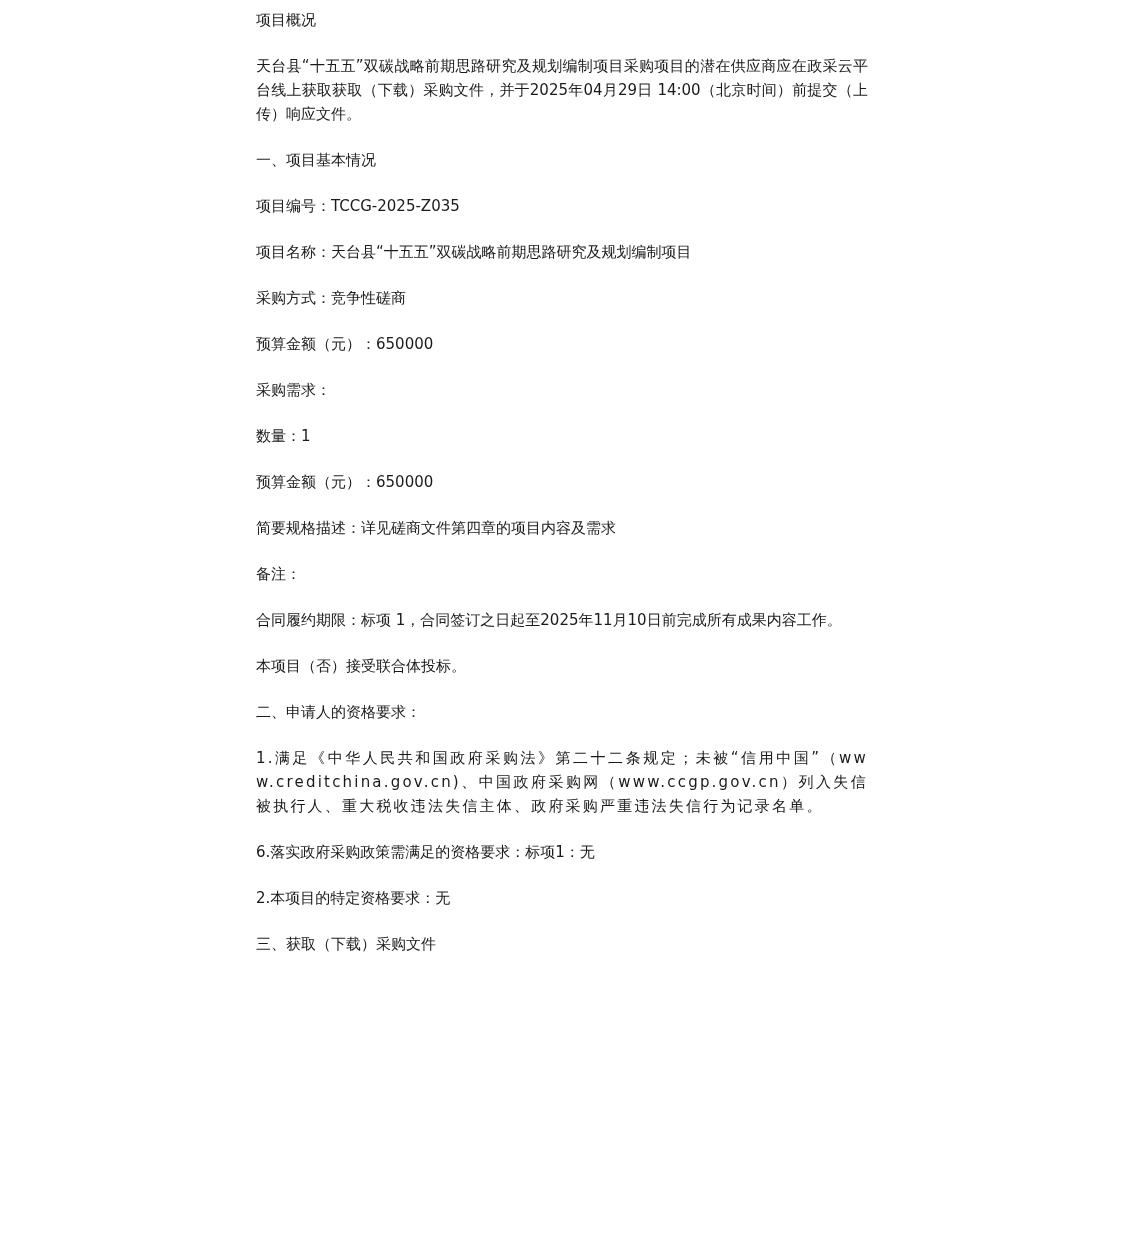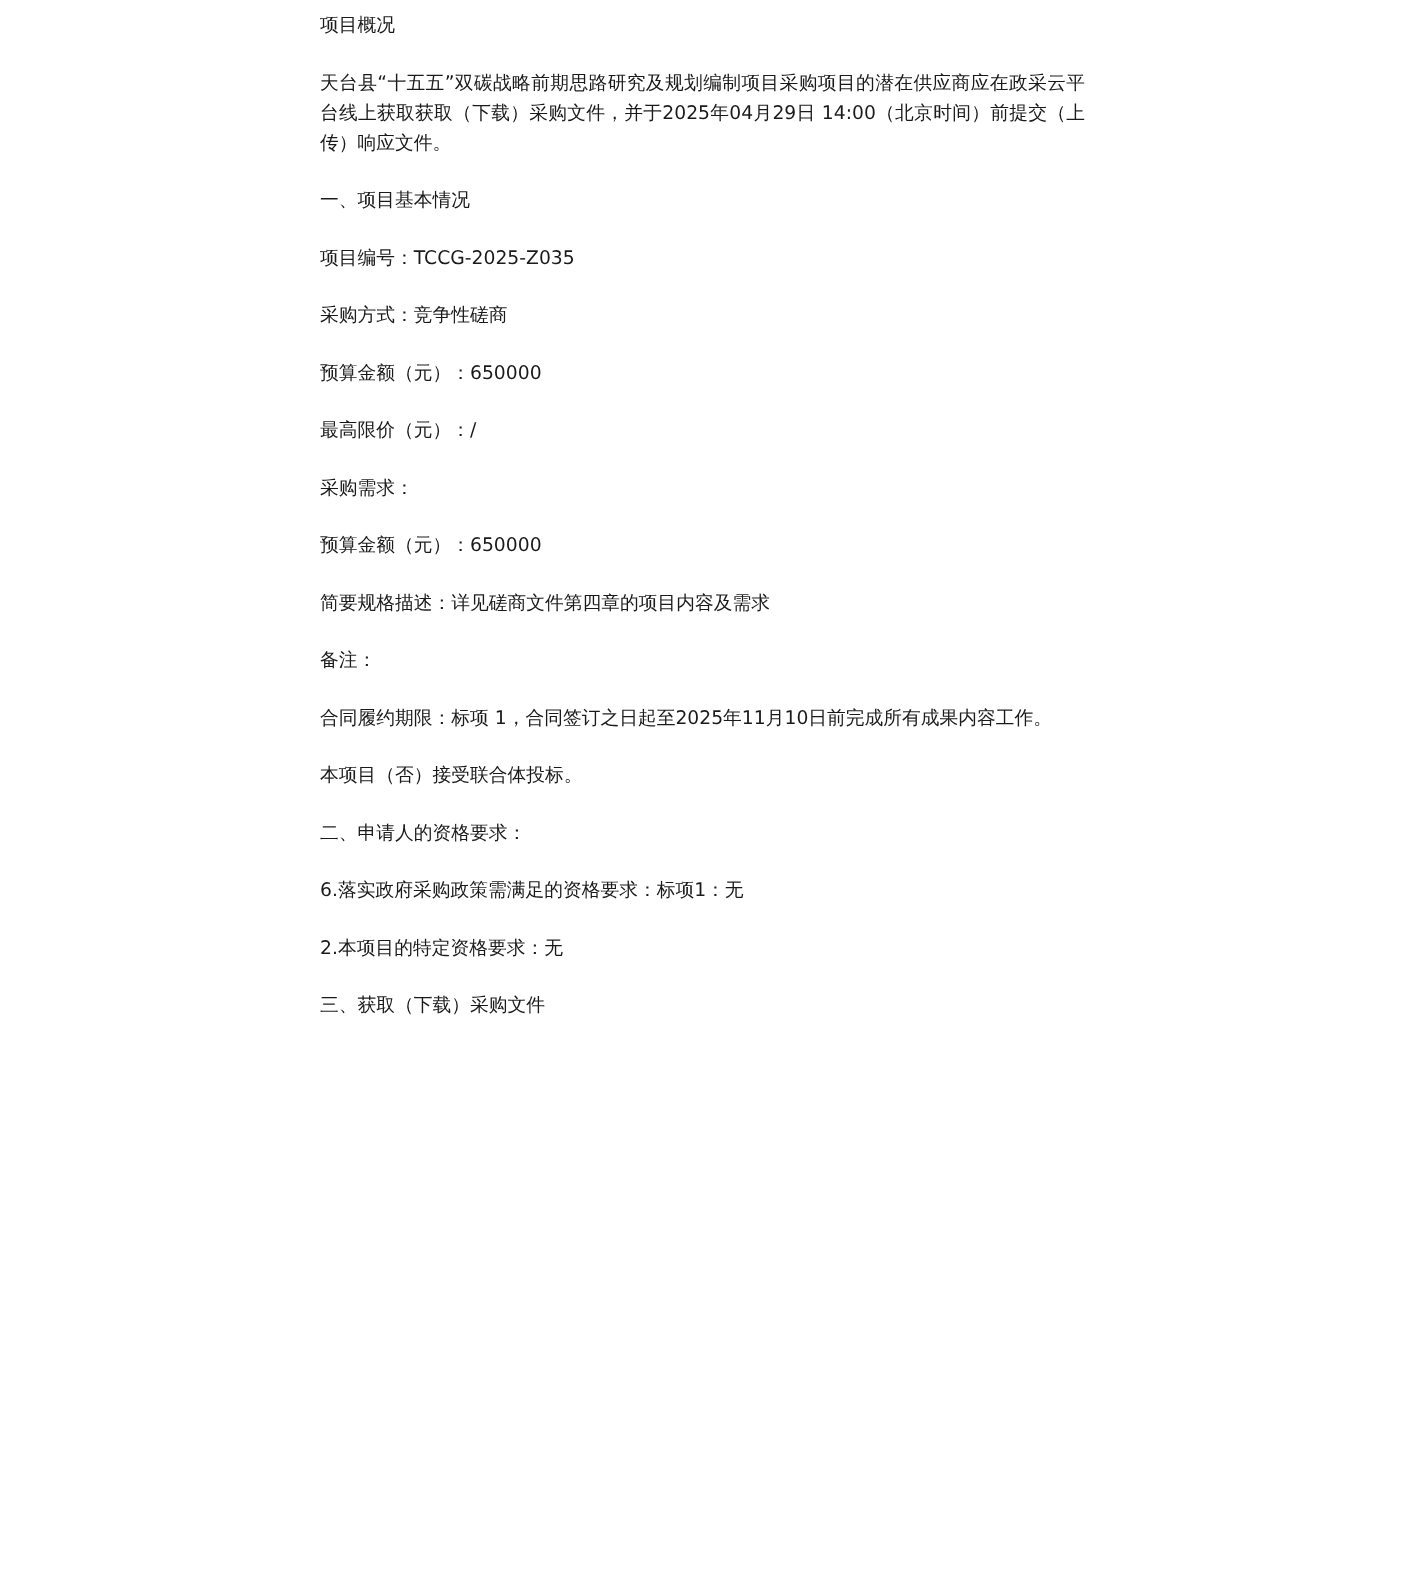--- a/index.html
+++ b/index.html
@@ -34,28 +34,30 @@
 </style>
 </head>
 <body>
 
 <div class="doc">
   <p>项目概况</p>
   <p>天台县“十五五”双碳战略前期思路研究及规划编制项目采购项目的潜在供应商应在政采云平台线上获取获取（下载）采购文件，并于2025年04月29日 14:00（北京时间）前提交（上传）响应文件。</p>
 
   <p>一、项目基本情况</p>
   <p>项目编号：TCCG-2025-Z035</p>
+  <p>项目名称：天台县“十五五”双碳战略前期思路研究及规划编制项目</p>
   <p>采购方式：竞争性磋商</p>
   <p>预算金额（元）：650000</p>
-  <p>最高限价（元）：/</p>
   <p>采购需求：</p>
+  <p>数量：1</p>
   <p>预算金额（元）：650000</p>
   <p>简要规格描述：详见磋商文件第四章的项目内容及需求</p>
   <p>备注：</p>
   <p>合同履约期限：标项 1，合同签订之日起至2025年11月10日前完成所有成果内容工作。</p>
   <p>本项目（否）接受联合体投标。</p>
 
   <p>二、申请人的资格要求：</p>
+  <p class="spaced">1.满足《中华人民共和国政府采购法》第二十二条规定；未被“信用中国”（www.creditchina.gov.cn)、中国政府采购网（www.ccgp.gov.cn）列入失信被执行人、重大税收违法失信主体、政府采购严重违法失信行为记录名单。</p>
   <p>6.落实政府采购政策需满足的资格要求：标项1：无</p>
   <p>2.本项目的特定资格要求：无</p>
 
   <p>三、获取（下载）采购文件</p>
 </div>
 
 </body></html>

